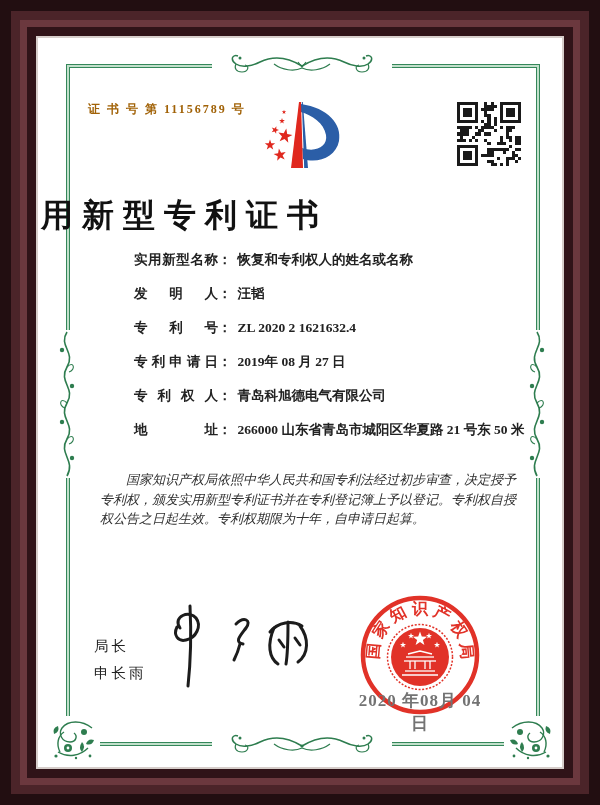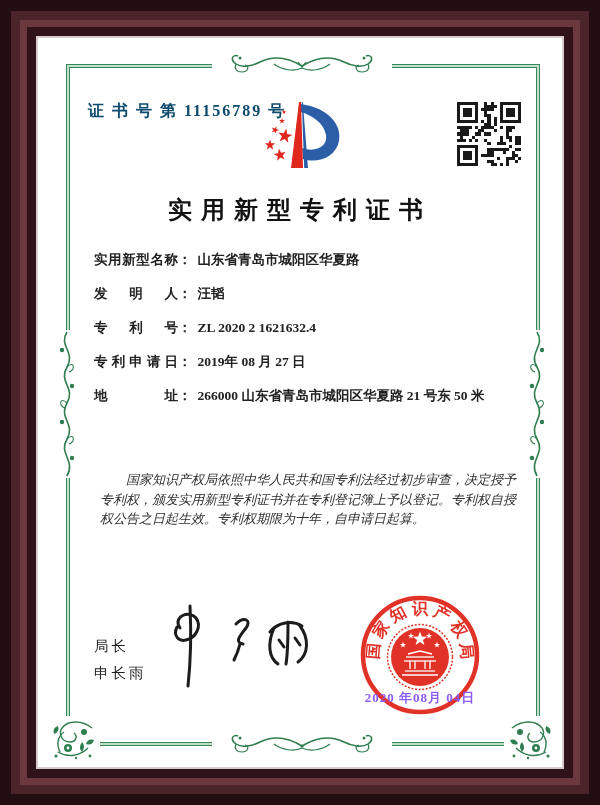--- a/index.html
+++ b/index.html
@@ -12,39 +12,39 @@
   .fr3{inset:20px;border:7px solid #6b383e;}
   .fr4{inset:27px;border:9px solid #301318;}
   .fr5{inset:36px;border:2px solid #d6cdca;}
   
   .gb1{position:absolute;left:66px;top:64px;width:472px;height:680px;border:1px solid #35875a;}
   .gb2{position:absolute;inset:0;border:2px solid #c2e0cb;}
   .gb3{position:absolute;inset:0;border:1px solid #35875a;}
   .patch{position:absolute;background:#fff;display:flex;align-items:center;justify-content:center;}
   
   .abs{position:absolute;}
-  .cert-no{left:88px;top:101px;font-size:16px;letter-spacing:2px;color:#0c4a6e;font-weight:600;}
-  .title{left:0;right:0;top:194px;text-align:center;font-size:24px;font-weight:700;
+  .cert-no{left:88px;top:101px;font-size:12px;letter-spacing:2px;color:#a16207;font-weight:600;}
+  .title{left:0;right:0;top:194px;font-size:32px;font-weight:700;
          letter-spacing:9px;color:#111;}
   .fields{left:94px;top:250px;width:440px;font-size:13.5px;font-weight:700;color:#222;}
   .frow{height:34px;line-height:20px;position:relative;white-space:nowrap;}
-  .flabel{display:inline-block;width:84px;text-align:justify;text-align-last:justify;}
+  .flabel{display:inline-block;width:84px;text-align:justify;text-align-last:justify;margin-left:40px;}
   .fcolon{display:inline-block;margin-right:6px;}
   .grant2{position:absolute;left:216px;top:0;}
   .paras{left:100px;top:470px;width:426px;font-size:13px;line-height:19.5px;color:#2f2f2f;
          font-style:italic;}
   .paras p{margin:0;text-indent:2em;}
   .signer{left:94px;top:634px;font-family:Liberation Mono, monospace;
           font-size:14.5px;line-height:27px;letter-spacing:3px;color:#222;}
   .sig{left:150px;top:598px;}
   .seal{left:355px;top:591px;opacity:.93;}
   .seal-char{font-size:16px;font-weight:700;fill:#df2318;text-anchor:middle;
              dominant-baseline:middle;font-family:"Liberation Serif",serif;}
-  .seal-date{left:352px;top:689px;width:136px;text-align:center;font-size:13px;
-             color:#8b5cf6;letter-spacing:1px;z-index:5;font-weight:600;}
+  .seal-date{left:352px;top:689px;width:136px;text-align:center;font-size:17px;
+             color:#737373;letter-spacing:1px;z-index:5;font-weight:600;}
   .logo{left:240px;top:98px;}
   .qrbox{left:457px;top:102px;}
 </style>
 </head>
 <body>
 
 <div class="page">
 
   <div class="gb1">
     <div class="gb2">
@@ -294,30 +294,33 @@
         <rect x="0" y="14" width="7" height="7" fill="#1a1a1a"></rect>
         <rect x="1" y="15" width="5" height="5" fill="#fff"></rect>
         <rect x="2" y="16" width="3" height="3" fill="#1a1a1a"></rect>
       </svg>
   </div>
 
   <div class="abs title">实用新型专利证书</div>
 
   <div class="abs fields">
     <div class="frow">
-      <span class="flabel">实用新型名称</span><span class="fcolon">：</span><span>山东省青岛市城阳区华夏路</span>
+      <span class="flabel">实用新型名称</span><span class="fcolon">：</span><span>恢复和专利权人的姓名或名称</span>
     </div>
     <div class="frow">
       <span class="flabel">发明人</span><span class="fcolon">：</span><span>汪韬</span>
     </div>
     <div class="frow">
       <span class="flabel">专利号</span><span class="fcolon">：</span><span>ZL 2020 2 1621632.4</span>
     </div>
     <div class="frow">
       <span class="flabel">专利申请日</span><span class="fcolon">：</span><span>2019年 08 月 27 日</span>
+    </div>
+    <div class="frow">
+      <span class="flabel">专利权人</span><span class="fcolon">：</span><span>青岛科旭德电气有限公司</span>
     </div>
     <div class="frow">
       <span class="flabel">地址</span><span class="fcolon">：</span><span>266000 山东省青岛市城阳区华夏路 21 号东 50 米</span>
     </div>
   </div>
 
   <div class="abs paras">
     <p>国家知识产权局依照中华人民共和国专利法经过初步审查，决定授予专利权，颁发实用新型专利证书并在专利登记簿上予以登记。专利权自授权公告之日起生效。专利权期限为十年，自申请日起算。</p>
   </div>
 

